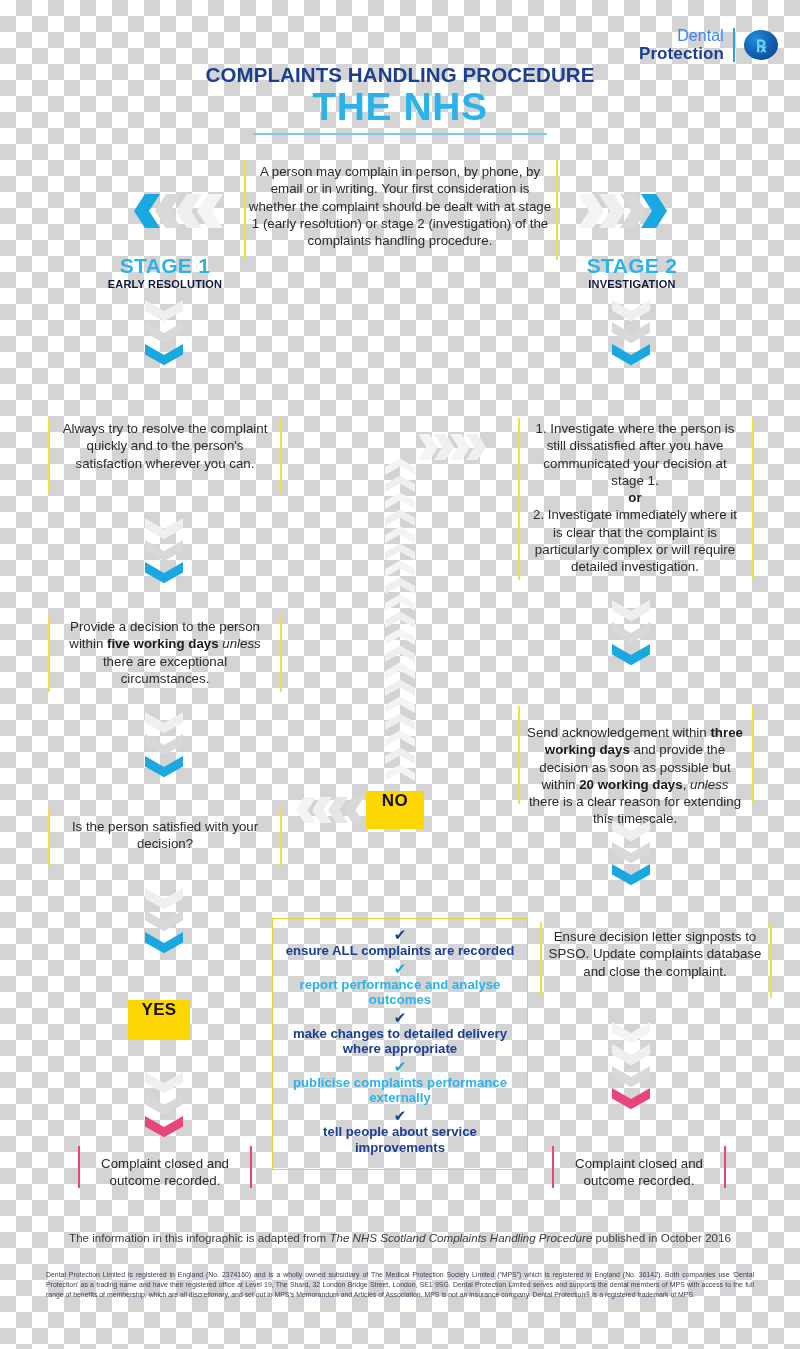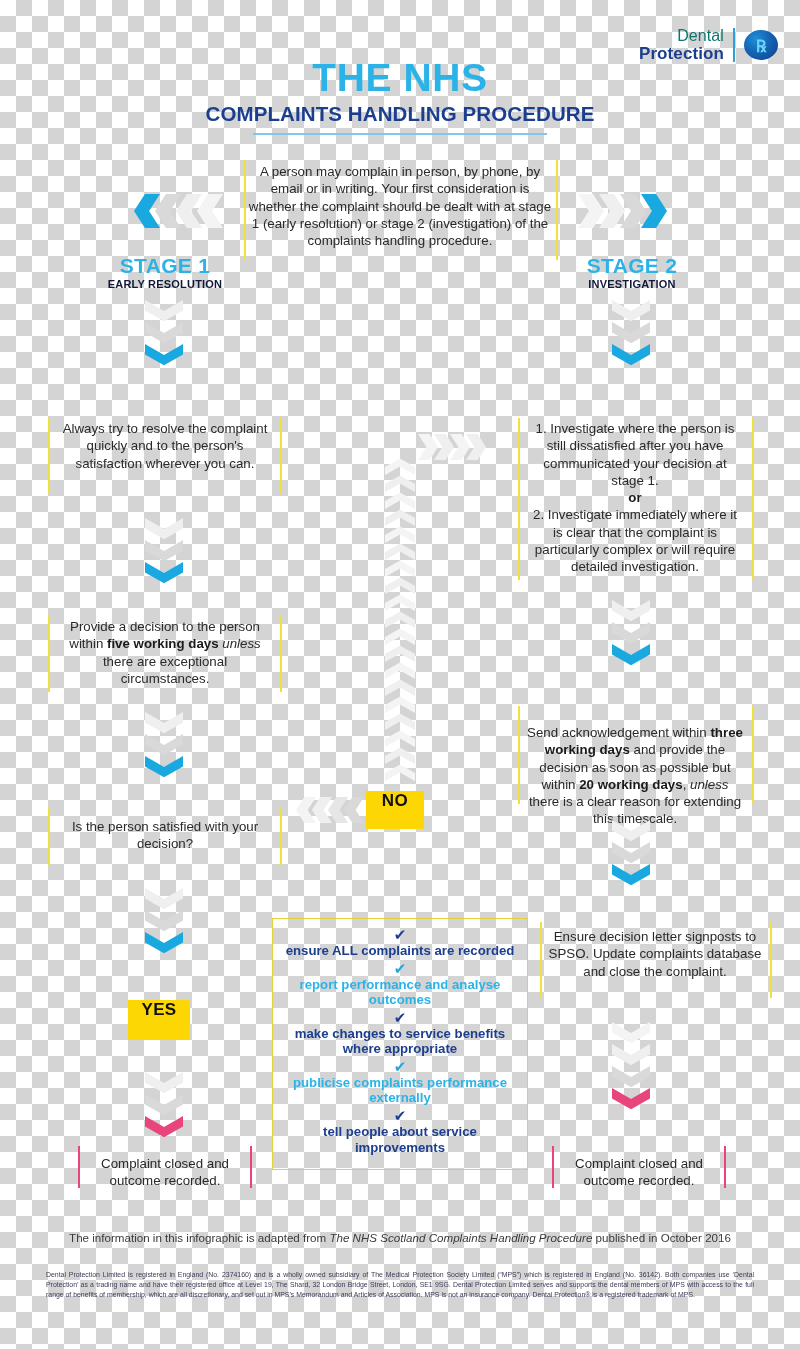--- a/index.html
+++ b/index.html
@@ -11,21 +11,21 @@
       linear-gradient(45deg,#d4d4d4 25%,transparent 25%,transparent 75%,#d4d4d4 75%),
       linear-gradient(45deg,#d4d4d4 25%,transparent 25%,transparent 75%,#d4d4d4 75%);
     background-size:32px 32px;
     background-position:0 0,16px 16px;
   }
   .abs{position:absolute;}
 
   
   #logo{right:22px;top:28px;display:flex;align-items:center;gap:9px;}
   #logo .lg-txt{text-align:right;line-height:1.06;}
-  #logo .lg1{font-size:16px;color:#0f766e;font-weight:400;letter-spacing:.1px;}
+  #logo .lg1{font-size:16px;color:#3b82f6;font-weight:400;letter-spacing:.1px;}
   #logo .lg2{font-size:17px;color:#1b3e8f;font-weight:bold;letter-spacing:.1px;}
   #logo .lg-div{width:2px;height:34px;background:#2e9fd8;}
   #logo .lg-badge{width:34px;height:30px;border-radius:50%;
     background:radial-gradient(circle at 35% 30%,#1f8fd6 0%,#1464b4 45%,#0d3f8c 100%);
     display:flex;align-items:center;justify-content:center;}
   #logo .lg-badge span{color:#6fd3f7;font-size:17px;font-weight:bold;font-family:"Liberation Serif",serif;}
 
   #title-block{left:0;right:0;top:58px;text-align:center;}
   #main-title{font-size:39px;font-weight:bold;color:#2bb3e8;letter-spacing:.6px;line-height:1;}
   #sub-title{font-size:20.5px;font-weight:bold;color:#1b3e8f;letter-spacing:.1px;margin-top:5px;}
@@ -93,22 +93,22 @@
     <div class="lg1">Dental</div>
     <div class="lg2">Protection</div>
   </div>
   <div class="lg-div"></div>
   <div class="lg-badge">
     <span>℞</span>
   </div>
 </div>
 
 <div class="abs" id="title-block">
+  <div id="sub-title">COMPLAINTS HANDLING PROCEDURE</div>
   <div id="main-title">THE NHS</div>
-  <div id="sub-title">COMPLAINTS HANDLING PROCEDURE</div>
   <div id="title-rule"></div>
 </div>
 
 <div class="abs" style="left:248px;top:163px;width:304px;">
   <div class="body-text">A person may complain in person, by phone, by email or in writing. Your first consideration is whether the complaint should be dealt with at stage 1 (early resolution) or stage 2 (investigation) of the complaints handling procedure.</div>
 </div>
 
 <div class="abs rail rail-y" style="left:244px;top:160px;height:100px;"></div>
 <div class="abs rail rail-y" style="left:556px;top:160px;height:100px;"></div>
 
@@ -283,21 +283,21 @@
 <div class="abs badge" style="left:366px;top:791px;width:58px;height:38px;">
   <span>NO</span>
 </div>
 
 <div class="abs" id="checklist">
     <div class="tick dark">✔</div>
     <div class="cl-item cl-navy">ensure ALL complaints are recorded</div>
     <div class="tick">✔</div>
     <div class="cl-item cl-cyan">report performance and analyse outcomes</div>
     <div class="tick dark">✔</div>
-    <div class="cl-item cl-navy">make changes to service benefits where appropriate</div>
+    <div class="cl-item cl-navy">make changes to detailed delivery where appropriate</div>
     <div class="tick">✔</div>
     <div class="cl-item cl-cyan">publicise complaints performance externally</div>
     <div class="tick dark">✔</div>
     <div class="cl-item cl-navy">tell people about service improvements</div>
   </div>
 
 <div class="abs" id="source-note"><span>The information in this infographic is adapted from </span><i>The NHS Scotland Complaints Handling Procedure</i><span> published in October 2016</span></div>
 
 <div class="abs" id="legal">Dental Protection Limited is registered in England (No. 2374160) and is a wholly owned subsidiary of The Medical Protection Society Limited (“MPS”) which is registered in England (No. 36142). Both companies use ‘Dental Protection’ as a trading name and have their registered office at Level 19, The Shard, 32 London Bridge Street, London, SE1 9SG. Dental Protection Limited serves and supports the dental members of MPS with access to the full range of benefits of membership, which are all discretionary, and set out in MPS’s Memorandum and Articles of Association. MPS is not an insurance company. Dental Protection® is a registered trademark of MPS.</div>
 

